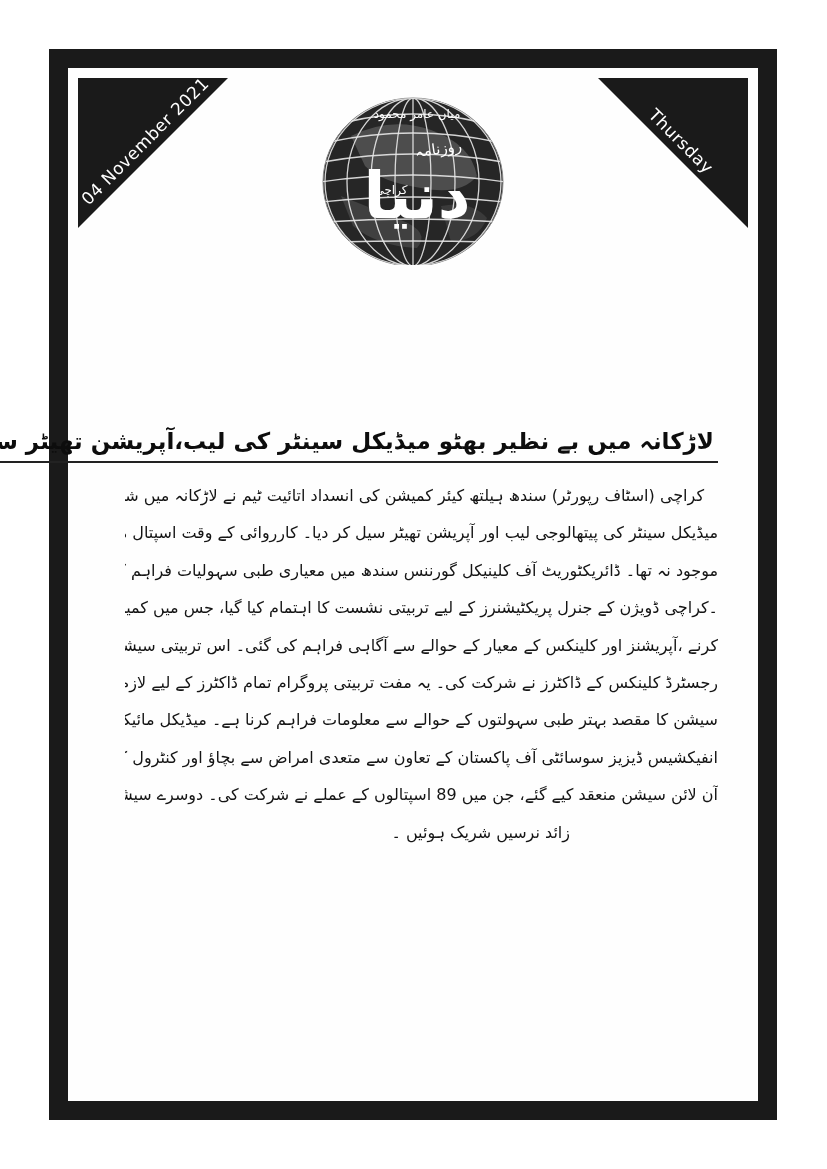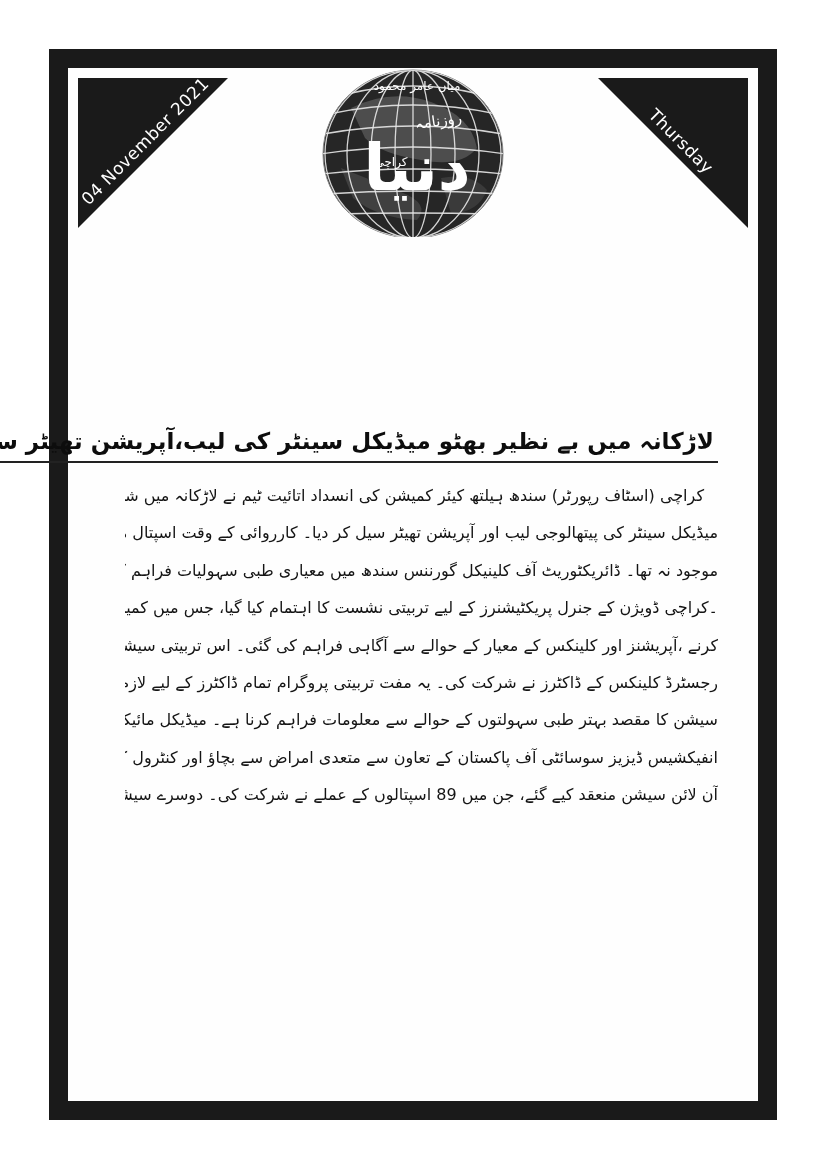--- a/index.html
+++ b/index.html
@@ -32,21 +32,21 @@
     position: absolute; display: block;
     width: 212px; text-align: center;
     color: #ffffff; font-size: 17px; letter-spacing: 0.5px;
     font-family: "DejaVu Sans", sans-serif;
     line-height: 24px; white-space: nowrap;
   }
   .corner-tl span { left: -39px; top: 51px; transform: rotate(-45deg); }
   .corner-tr span { left: -23px; top: 51px; transform: rotate(45deg); }
 
   
-  .logo-wrap { position: absolute; left: 253px; top: 0; width: 184px; height: 169px; }
+  .logo-wrap { position: absolute; left: 253px; top: 28px; width: 184px; height: 169px; }
 
   
   .article {
     position: absolute; left: 57px; top: 360px; width: 593px;
     color: #101010;
     direction: rtl;
   }
   .headline-row { text-align: center; margin: 0 0 14px 0; }
   .headline {
     display: inline-block;
@@ -137,17 +137,18 @@
         </div>
         <div class="body-line first">کراچی (اسٹاف رپورٹر) سندھ ہیلتھ کیئر کمیشن کی انسداد اتائیت ٹیم نے لاڑکانہ میں شہید بے نظیر بھٹو</div>
         <div class="body-line">میڈیکل سینٹر کی پیتھالوجی لیب اور آپریشن تھیٹر سیل کر دیا۔ کارروائی کے وقت اسپتال میں متعلقہ طبی عملہ</div>
         <div class="body-line">موجود نہ تھا۔ ڈائریکٹوریٹ آف کلینیکل گورننس سندھ میں معیاری طبی سہولیات فراہم کرنے کا ذمہ دار ہے</div>
         <div class="body-line">۔کراچی ڈویژن کے جنرل پریکٹیشنرز کے لیے تربیتی نشست کا اہتمام کیا گیا، جس میں کمیشن کے کام</div>
         <div class="body-line">کرنے ،آپریشنز اور کلینکس کے معیار کے حوالے سے آگاہی فراہم کی گئی۔ اس تربیتی سیشن میں 55</div>
         <div class="body-line">رجسٹرڈ کلینکس کے ڈاکٹرز نے شرکت کی۔ یہ مفت تربیتی پروگرام تمام ڈاکٹرز کے لیے لازم ہے۔ تربیتی</div>
         <div class="body-line">سیشن کا مقصد بہتر طبی سہولتوں کے حوالے سے معلومات فراہم کرنا ہے۔ میڈیکل مائیکرو بایولوجی اینڈ</div>
         <div class="body-line">انفیکشیس ڈیزیز سوسائٹی آف پاکستان کے تعاون سے متعدی امراض سے بچاؤ اور کنٹرول کے لیے دو</div>
         <div class="body-line">آن لائن سیشن منعقد کیے گئے، جن میں 89 اسپتالوں کے عملے نے شرکت کی۔ دوسرے سیشن میں سو سے</div>
+        <div class="last-line">زائد نرسیں شریک ہوئیں ۔</div>
       </div>
 
     </div>
   </div>
 </div>
 
 </body></html>

